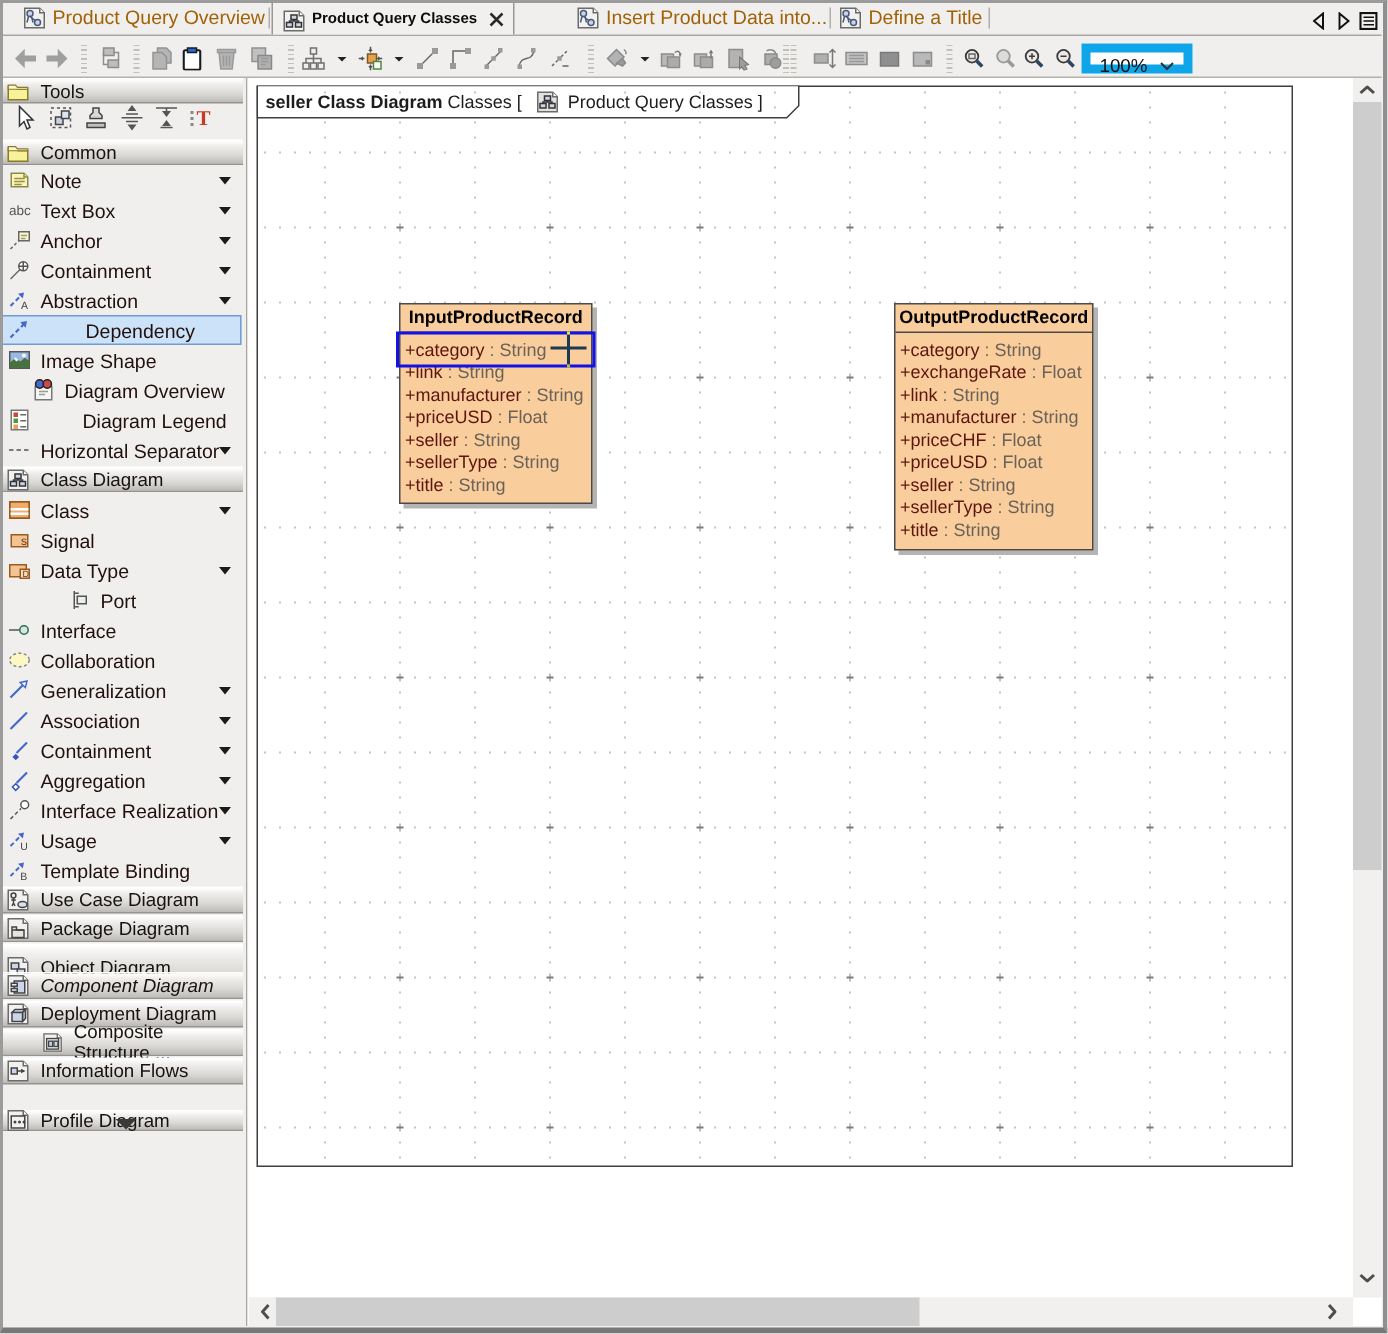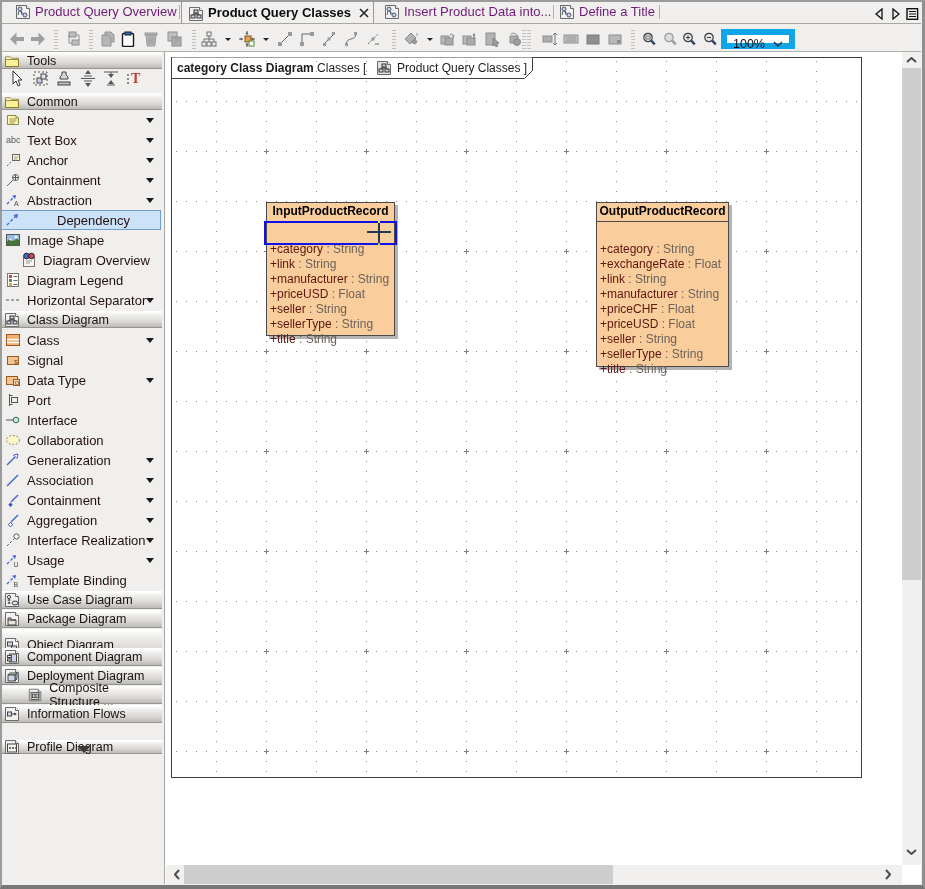--- a/index.html
+++ b/index.html
@@ -2,24 +2,24 @@
 <html><head>
 <meta charset="utf-8">
 <style>
 html,body{margin:0;padding:0;}
 body{width:925px;height:889px;position:relative;font-family:"Liberation Sans",sans-serif;background:#f0efee;overflow:hidden;}
 .abs{position:absolute;}
 #winborder{position:absolute;left:0;top:0;width:920px;height:883px;border-top:2px solid #9b9b9b;border-left:2px solid #9b9b9b;border-right:3px solid #8f8f8f;border-bottom:4px solid #777777;z-index:50;pointer-events:none;}
 
 #tabbar{position:absolute;left:2px;top:2px;width:919px;height:22px;background:#f0efee;}
 #tabline{position:absolute;left:2px;top:23px;width:919px;height:1px;background:#a9a7a2;}
-.tab{position:absolute;top:0;height:22px;display:flex;align-items:center;font-size:13px;color:#701a75;white-space:nowrap;}
+.tab{position:absolute;top:0;height:22px;display:flex;align-items:center;font-size:13px;color:#a16207;white-space:nowrap;}
 .ticon{width:16px;height:16px;flex:none;margin-right:4px;position:relative;top:1px;}
 .tabsep{position:absolute;top:5px;width:1px;height:14px;background:#b2b0ab;}
-#activetab{position:absolute;left:181px;top:1px;width:193px;height:22px;background:#f1f0ef;border:1px solid #9a9894;border-bottom:none;box-sizing:border-box;z-index:2;display:flex;align-items:center;font-size:13px;font-weight:bold;color:#0c0c0c;white-space:nowrap;}
+#activetab{position:absolute;left:181px;top:1px;width:162px;height:22px;background:#f1f0ef;border:1px solid #9a9894;border-bottom:none;box-sizing:border-box;z-index:2;display:flex;align-items:center;font-size:10px;font-weight:bold;color:#0c0c0c;white-space:nowrap;}
 
 #toolbar{position:absolute;left:2px;top:24px;width:919px;height:27px;background:#f0efee;}
 #toolbarline{position:absolute;left:2px;top:51px;width:919px;height:1px;background:#b3b1ac;}
 .grip{position:absolute;top:30px;width:4px;height:19px;background:repeating-linear-gradient(180deg,#c2c0bb 0 1px,rgba(0,0,0,0) 1px 3px);}
 .tbi{position:absolute;top:31px;width:16px;height:16px;}
 .dd{position:absolute;top:38px;width:0;height:0;border-left:3.5px solid transparent;border-right:3.5px solid transparent;border-top:3.5px solid #222;}
 #zoombox{position:absolute;left:721px;top:29px;width:74px;height:20px;background:#fff;border:6px solid #0ea5e9;box-sizing:border-box;font-size:12.5px;color:#111;line-height:18px;padding-left:6px;}
 
 #sidebar{position:absolute;left:2px;top:52px;width:162px;height:832px;background:#f0efee;}
 #sidebar-div1{position:absolute;left:164px;top:52px;width:1px;height:832px;background:#a8a6a1;}
@@ -30,21 +30,21 @@
 .pitem .picon{width:16px;height:16px;margin:0 6px 0 5px;flex:none;}
 .pitem .parrow{position:absolute;right:8px;top:8px;width:0;height:0;border-left:4.5px solid transparent;border-right:4.5px solid transparent;border-top:5px solid #1a1a1a;}
 #dephl{position:absolute;left:1px;top:210px;width:160px;height:20px;background:#cce2f8;border:1px solid #6f9cd1;box-sizing:border-box;}
 
 #canvas{position:absolute;left:166px;top:52px;width:736px;height:813px;background:#ffffff;overflow:hidden;}
 #frame{position:absolute;left:5px;top:5px;width:691px;height:721px;border:1px solid #3e3e3e;box-sizing:border-box;}
 #fhead{position:absolute;left:5px;top:5px;}
 #fheadtxt{position:absolute;left:11px;top:6px;height:20px;display:flex;align-items:center;font-size:12px;color:#1c1c1c;white-space:pre;}
 .clsbox{position:absolute;background:#f9cd9c;border:1px solid #4a4a4a;box-sizing:border-box;box-shadow:3px 3px 0 0 #b4b4b4;}
 .clsbox .ctitle{height:18px;border-bottom:1px solid #4a4a4a;text-align:center;font-size:12px;font-weight:bold;color:#000;line-height:17.5px;}
-.clsbox .cattrs{padding:20px 0 0 3px;font-size:12px;line-height:15px;}
+.clsbox .cattrs{padding:4px 0 0 3px;font-size:12px;line-height:15px;}
 .aname{color:#5c150f;}
 .atype{color:#6b6359;}
 #selrect{position:absolute;left:98px;top:168.7px;width:132.5px;height:24.4px;border:2.2px solid #1111e8;box-sizing:border-box;}
 
 #vsb{position:absolute;left:902px;top:52px;width:19px;height:813px;background:#f1f0ef;}
 #vsb-thumb{position:absolute;left:902px;top:68px;width:19px;height:512px;background:#cdcdcd;}
 #hsb{position:absolute;left:166px;top:865px;width:736px;height:19px;background:#f1f0ef;}
 #hsb-thumb{position:absolute;left:184px;top:865px;width:429px;height:19px;background:#cdcdcd;}
 #corner{position:absolute;left:902px;top:865px;width:19px;height:19px;background:#ffffff;}
 .chev{stroke:#4e4e4e;stroke-width:2;fill:none;}
@@ -369,21 +369,21 @@
 </div>
 <div class="pitem" style="top:250px;padding-left:16px;">
   <svg class="picon" viewBox="0 0 16 16">
       <rect x="2.5" y="5.5" width="11" height="9" fill="#f6f5f2" stroke="#777"></rect>
       <circle cx="5.5" cy="4" r="2.8" fill="#4a66c8" stroke="#222"></circle>
       <circle cx="10.5" cy="4" r="2.8" fill="#c84a4a" stroke="#222"></circle>
       <path d="M5 9h6M5 11h4" stroke="#999"></path>
     </svg>
   <span>Diagram Overview</span>
 </div>
-<div class="pitem" style="top:270px;">
+<div class="pitem" style="top:270px;gap:28px;">
   <svg class="picon" viewBox="0 0 16 16">
       <rect x="2.5" y="1.5" width="11" height="13" fill="#fff" stroke="#777"></rect>
       <rect x="4" y="3" width="3" height="3" fill="#c84a3a"></rect>
       <rect x="4" y="7" width="3" height="3" fill="#4a9a4a"></rect>
       <rect x="4" y="11" width="3" height="3" fill="#e8a04d"></rect>
       <path d="M8.5 4.5h4M8.5 8.5h4M8.5 12.5h4" stroke="#666"></path>
     </svg>
   <span>Diagram Legend</span>
 </div>
 <div class="pitem" style="top:290px;">
@@ -424,21 +424,21 @@
 </div>
 <div class="pitem" style="top:370px;">
   <svg class="picon" viewBox="0 0 16 16">
       <rect x="1.5" y="4.5" width="11" height="8" fill="#f3c492" stroke="#9a5a20"></rect>
       <rect x="8.5" y="7.5" width="6" height="6" fill="#f9dcba" stroke="#9a5a20"></rect>
       <text x="10" y="12.8" font-size="6" fill="#6a3a10" font-family="Liberation Sans">D</text>
     </svg>
   <span>Data Type</span>
     <span class="parrow"></span>
 </div>
-<div class="pitem" style="top:390px;">
+<div class="pitem" style="top:390px;margin-left:40px;">
   <svg class="picon" viewBox="0 0 16 16">
       <path d="M4.5 2v12M4.5 3.5h3M4.5 12.5h3" stroke="#555"></path>
       <rect x="6.5" y="5.5" width="6" height="5" fill="#e8f0e8" stroke="#555"></rect>
     </svg>
   <span>Port</span>
 </div>
 <div class="pitem" style="top:410px;">
   <svg class="picon" viewBox="0 0 16 16">
       <path d="M1 8h7" stroke="#555"></path>
       <circle cx="11" cy="8" r="2.8" fill="#d4e8e0" stroke="#2a6a5a"></circle>
@@ -529,21 +529,21 @@
 </div>
 <div class="shead" style="top:629px;height:32px;">
   <svg class="hicon" viewBox="0 0 16 16">
       <path d="M1.5 1.5h10l3 3v10h-13z" fill="#f2f1f0" stroke="#6b6b6b"></path>
       <path d="M11.5 1.5v3h3" fill="#fff" stroke="#6b6b6b"></path>
       <rect x="3.5" y="5" width="5" height="4" fill="#ccd6e8" stroke="#444"></rect>
       <rect x="7.5" y="9" width="5" height="4" fill="#ccd6e8" stroke="#444"></rect>
     </svg>
   <span>Object Diagram</span>
 </div>
-<div class="shead" style="top:648px;height:18px;">
+<div class="shead" style="top:648px;height:18px;font-style:italic;">
   <svg class="hicon" viewBox="0 0 16 16">
       <path d="M1.5 1.5h10l3 3v10h-13z" fill="#f2f1f0" stroke="#6b6b6b"></path>
       <path d="M11.5 1.5v3h3" fill="#fff" stroke="#6b6b6b"></path>
       <rect x="5.5" y="5" width="7" height="8" fill="#ccd6e8" stroke="#444"></rect>
       <rect x="3.5" y="6.5" width="4" height="2" fill="#e8ecf4" stroke="#444"></rect>
       <rect x="3.5" y="10" width="4" height="2" fill="#e8ecf4" stroke="#444"></rect>
     </svg>
   <span>Component Diagram</span>
 </div>
 <div class="shead" style="top:667px;height:18px;">
@@ -631,21 +631,21 @@
           <rect x="95" y="54" width="1" height="1" fill="#8a8a8a"></rect>
           <rect x="95" y="64" width="1" height="1" fill="#8a8a8a"></rect>
           <rect x="95" y="74" width="1" height="1" fill="#8a8a8a"></rect>
           <rect x="95" y="84" width="1" height="1" fill="#8a8a8a"></rect>
           <rect x="93" y="94" width="5" height="1" fill="#7d7d7d"></rect>
           <rect x="95" y="92" width="1" height="5" fill="#7d7d7d"></rect>
         </pattern>
       </defs>
       <rect width="690" height="720" fill="url(#grid)"></rect>
     </svg>
-  <div id="fheadtxt"><b>category Class Diagram</b>&nbsp;Classes [&nbsp;<svg width="16" height="16" viewBox="0 0 16 16" style="margin:0 2px 0 6px;">
+  <div id="fheadtxt"><b>seller Class Diagram</b>&nbsp;Classes [&nbsp;<svg width="16" height="16" viewBox="0 0 16 16" style="margin:0 2px 0 6px;">
         <path d="M1.5 1.5h10l3 3v10h-13z" fill="#e4e2df" stroke="#6b6b6b"></path>
         <path d="M11.5 1.5v3h3" fill="#fff" stroke="#6b6b6b"></path>
         <rect x="6" y="4" width="4" height="3" fill="#ccd6e8" stroke="#333"></rect>
         <rect x="3" y="9" width="4" height="3" fill="#ccd6e8" stroke="#333"></rect>
         <rect x="9" y="9" width="4" height="3" fill="#ccd6e8" stroke="#333"></rect>
         <path d="M8 7v1M5 9V8h6v1" stroke="#333" fill="none"></path>
       </svg>&nbsp;Product Query Classes ]</div>
 
   <div class="clsbox" style="left:100px;top:150px;width:129px;height:134px;">
     <div class="ctitle">InputProductRecord</div>

